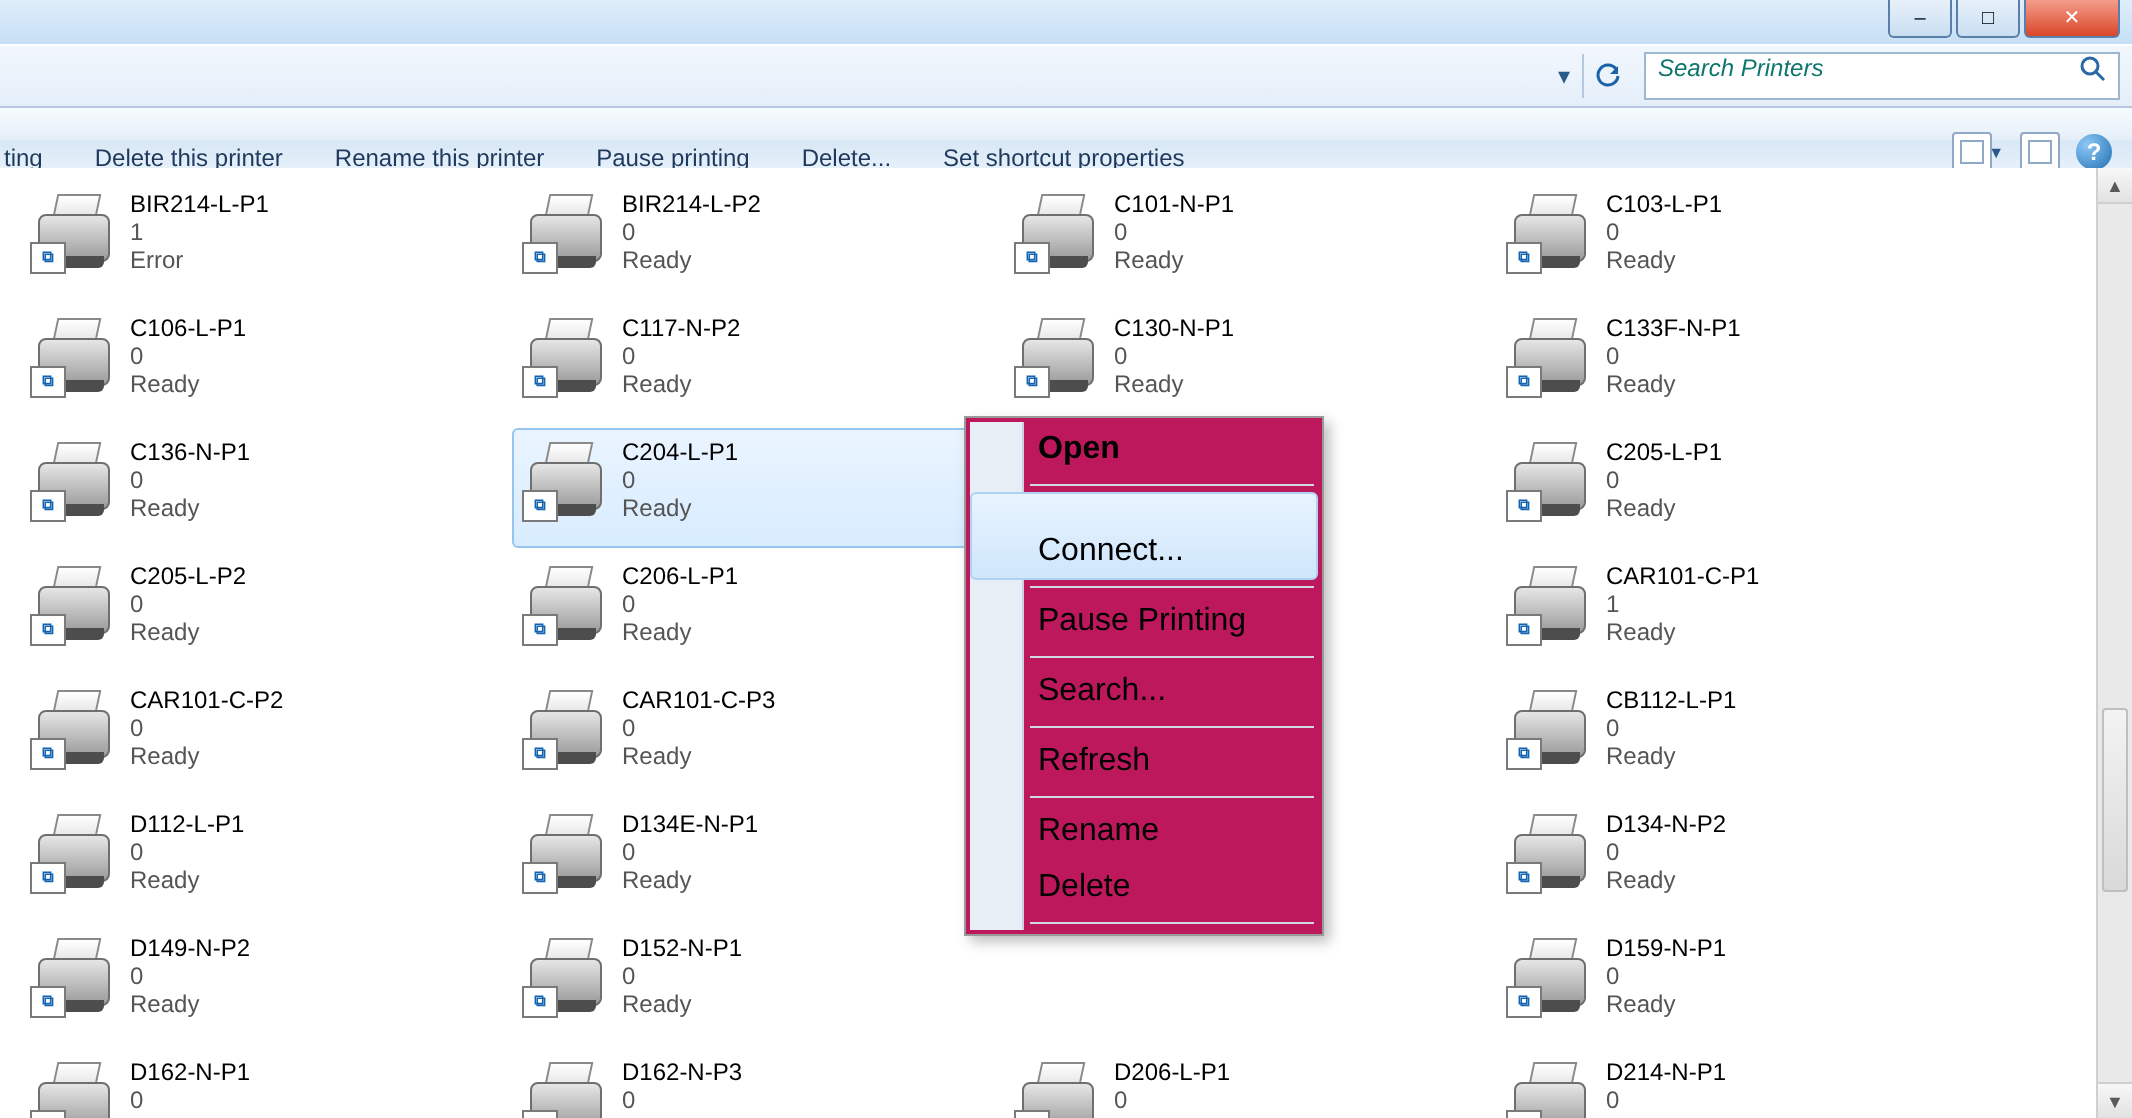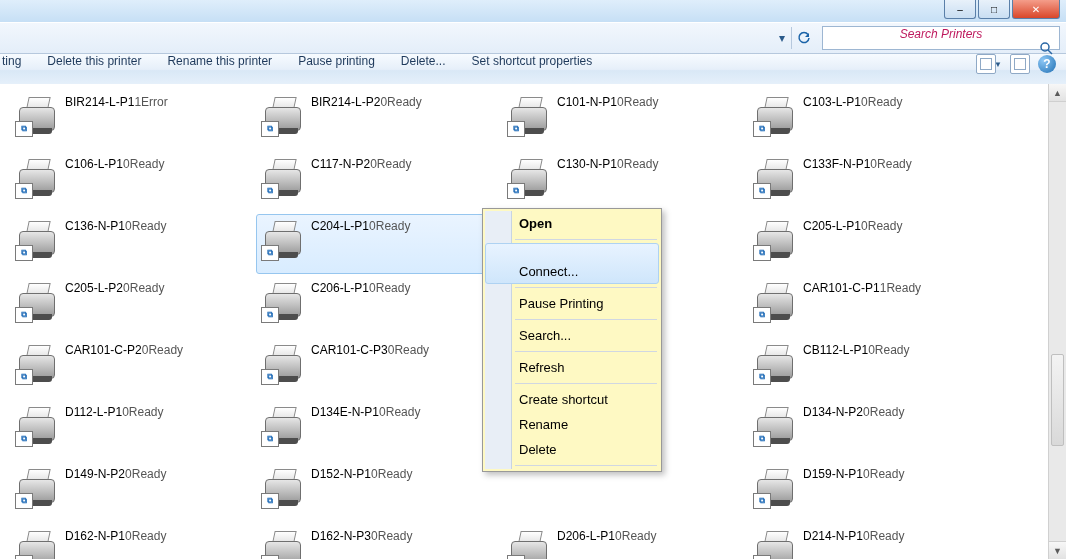--- a/index.html
+++ b/index.html
@@ -11,59 +11,59 @@
   .win-btn{width:30px;height:18px;border:1px solid #5a7fa8;border-top:none;border-radius:0 0 3px 3px;display:flex;align-items:center;justify-content:center;font-size:10px;font-family:Arial;}
   .win-min{background:linear-gradient(#e8f1fa,#c9def2);}
   .win-max{background:linear-gradient(#e8f1fa,#c9def2);}
   .win-close{background:linear-gradient(#f49d8a,#d9462a);color:#fff;width:46px;}
 
   
   .addr-row{height:30px;background:linear-gradient(#f2f7fd,#e4eef9);border-top:1px solid #fff;border-bottom:1px solid #b6c8dd;display:flex;align-items:center;padding:0 6px 0 0;}
   .addr-spacer{flex:1;}
   .addr-chevron{width:18px;height:22px;display:flex;align-items:center;justify-content:center;color:#2a5a8a;}
   .refresh-btn{width:24px;height:22px;display:flex;align-items:center;justify-content:center;color:#1a4f8a;border-left:1px solid #b6c8dd;margin-right:6px;}
-  .search-box{height:22px;width:224px;border:1px solid #9db6d2;background:#fff;display:flex;align-items:center;padding:0 6px;color:#be185d;font-style:italic;flex-direction:column;}
+  .search-box{height:22px;width:224px;border:1px solid #9db6d2;background:#fff;display:flex;align-items:flex-start;padding:0 6px;color:#0f766e;font-style:italic;}
   .search-box .mag{margin-left:auto;color:#2a67a5;font-style:normal;}
 
   
-  .cmdbar{height:32px;background:linear-gradient(#f7fbff,#e6eff9 48%,#d9e8f6 52%,#e7f1fb);border-bottom:1px solid #b8c9de;display:flex;align-items:flex-start;padding:0 10px;color:#1e395b;}
+  .cmdbar{height:32px;background:linear-gradient(#f7fbff,#e6eff9 48%,#d9e8f6 52%,#e7f1fb);border-bottom:1px solid #b8c9de;display:flex;align-items:flex-end;padding:0 10px;color:#1e395b;}
   .cmdbar .cmd{margin-right:26px;cursor:default;}
   .cmdbar .cmd.cut{margin-left:-8px;}
   .cmdbar .right{margin-left:auto;display:flex;align-items:center;gap:8px;}
   .mini-ico{width:18px;height:18px;border:1px solid #8fa9c6;background:#fff;border-radius:2px;position:relative;}
   .mini-ico::after{content:"";position:absolute;inset:3px;border:1px solid #8fa9c6;}
   .drop-chevron{font-size:8px;color:#2a5a8a;margin-left:-2px;}
   .help-ico{width:18px;height:18px;border-radius:50%;background:radial-gradient(circle at 30% 30%,#8ec8f6,#1f6fb3);color:#fff;display:flex;align-items:center;justify-content:center;font-weight:bold;font-size:12px;}
 
   
   .workspace{position:absolute;left:0;right:0;top:84px;bottom:0;display:flex;}
   .content{flex:1;background:#fff;padding:6px 10px 6px 10px;position:relative;}
   .vscroll{width:17px;background:#e9e9e9;border-left:1px solid #d0d0d0;position:relative;}
   .vscroll .arrow{height:17px;display:flex;align-items:center;justify-content:center;color:#5a5a5a;font-size:9px;background:linear-gradient(#f7f7f7,#e2e2e2);border-bottom:1px solid #cfcfcf;}
   .vscroll .arrow.bot{position:absolute;bottom:0;left:0;right:0;border-top:1px solid #cfcfcf;border-bottom:none;}
   .vscroll .thumb{position:absolute;left:2px;right:2px;top:270px;height:90px;background:linear-gradient(#f3f3f3,#d9d9d9);border:1px solid #bfbfbf;border-radius:2px;}
 
   .grid{display:grid;grid-template-columns:repeat(4,246px);column-gap:0;row-gap:2px;}
   .printer{display:flex;align-items:flex-start;height:54px;padding:2px 4px;border:1px solid transparent;border-radius:3px;}
   .printer.selected{background:linear-gradient(#eaf4ff,#d8ecff);border-color:#96c6ef;}
   .printer .ico{width:44px;height:44px;flex:0 0 44px;margin-right:6px;position:relative;}
-  .printer .ptxt{display:flex;line-height:14px;padding-top:2px;}
+  .printer .ptxt{display:flex;flex-direction:column;line-height:14px;padding-top:2px;}
   .pname{color:#000;}
   .pcnt{color:#555;}
   .pstat{color:#555;}
   .phidden{visibility:hidden;}
 
   
   .ico .body{position:absolute;left:4px;right:4px;top:14px;bottom:6px;background:linear-gradient(#e6e6e6,#9b9b9b);border:1px solid #6f6f6f;border-radius:4px;}
   .ico .tray{position:absolute;left:12px;right:10px;top:4px;height:14px;background:linear-gradient(#fff,#dcdcdc);border:1px solid #8a8a8a;transform:skewX(-12deg);}
   .ico .out{position:absolute;left:7px;right:7px;bottom:3px;height:6px;background:#4d4d4d;border-radius:0 0 3px 3px;}
   .ico .badge{position:absolute;left:0;bottom:0;width:16px;height:14px;background:#fff;border:1px solid #7a7a7a;font-size:8px;display:flex;align-items:center;justify-content:center;color:#1464b4;font-weight:bold;}
 
   
-  .context-menu{position:absolute;width:174px;background:#fef9c3;border:1px solid #999;box-shadow:3px 3px 6px rgba(0,0,0,.25);padding:2px;font-size:13px;z-index:50;}
+  .context-menu{position:absolute;width:174px;background:#be185d;border:1px solid #999;box-shadow:3px 3px 6px rgba(0,0,0,.25);padding:2px;font-size:16px;z-index:50;}
   .context-menu .gutter{position:absolute;left:2px;top:2px;bottom:2px;width:26px;background:#e8eef6;border-right:1px solid #c8d4e3;}
   .cm-item{position:relative;padding:5px 12px 5px 34px;cursor:default;}
   .cm-item.hover{background:linear-gradient(#e8f3ff,#cfe6fb);border:1px solid #aed2f2;border-radius:3px;padding:20px 11px 4px 33px;}
   .cm-sep{height:1px;margin:3px 2px 3px 30px;background:#d0d7e2;position:relative;}
   .cm-item.bold{font-weight:bold;}
 </style>
 </head>
 <body>
 
 <div class="titlebar">
@@ -513,21 +513,20 @@
       <div class="cm-item bold">Open</div>
       <div class="cm-sep"></div>
       <div class="cm-item hover">Connect...</div>
       <div class="cm-sep"></div>
       <div class="cm-item">Pause Printing</div>
       <div class="cm-sep"></div>
       <div class="cm-item">Search...</div>
       <div class="cm-sep"></div>
       <div class="cm-item">Refresh</div>
       <div class="cm-sep"></div>
-      <div class="cm-item">Create shortcut</div>
       <div class="cm-item">Rename</div>
       <div class="cm-item">Delete</div>
       <div class="cm-sep"></div>
     </div>
   </div>
 
   <div class="vscroll">
     <div class="arrow">▲</div>
     <div class="thumb"></div>
     <div class="arrow bot">▼</div>

